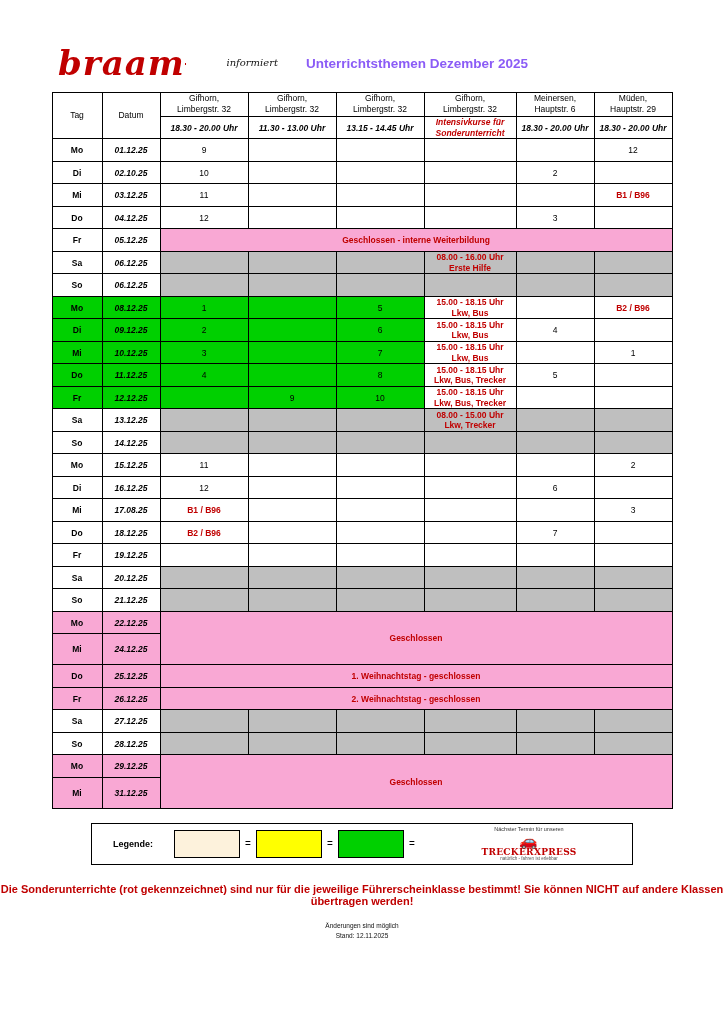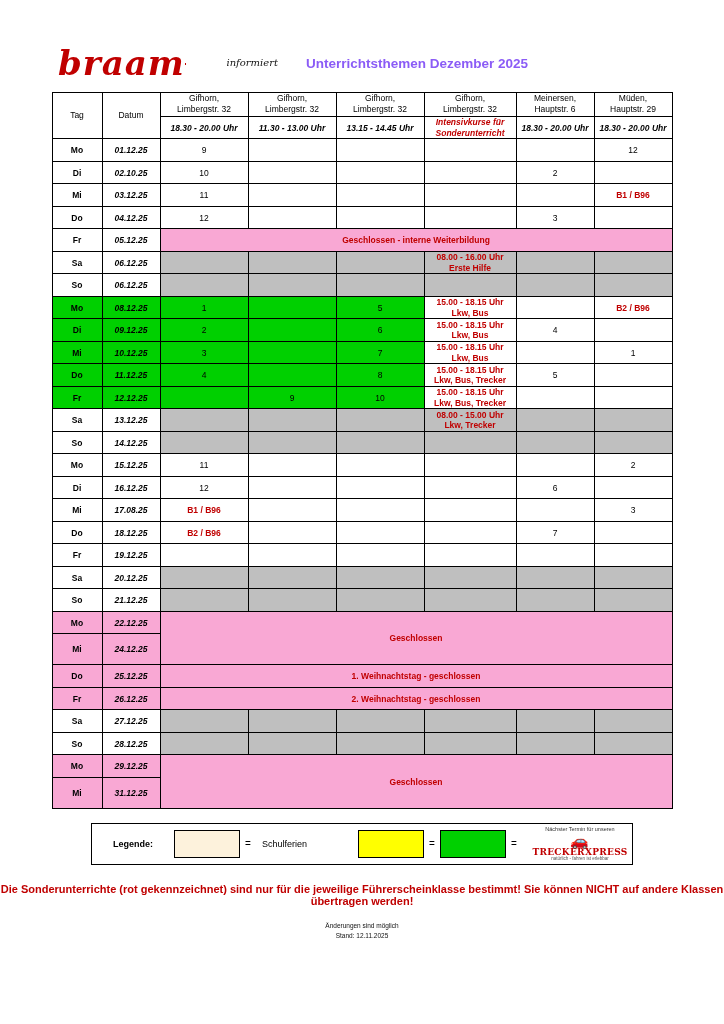--- a/index.html
+++ b/index.html
@@ -400,21 +400,20 @@
           <td class="datum yellow">31.12.25</td>
           <td colspan="6" class="banner yellow">Silvester - geschlossen</td>
         </tr>
       </tbody>
   </table>
 
   <div class="legend">
     <div class="legend-label">Legende:</div>
     <div class="sw cream"></div>
     <div class="eq">=</div>
-    <div class="legend-txt">Schulferien</div>
     <div class="sw yellow"></div>
     <div class="eq">=</div>
     <div class="sw green"></div>
     <div class="eq">=</div>
     <div class="legend-right">
       <div class="small">Nächster Termin für unseren</div>
       <div class="tx-logo">
         <div class="tx-car">🚗</div>
         <div class="tx-name">TRECKERXPRESS</div>
         <div class="tx-sub">natürlich - fahren ist erlebbar</div>

